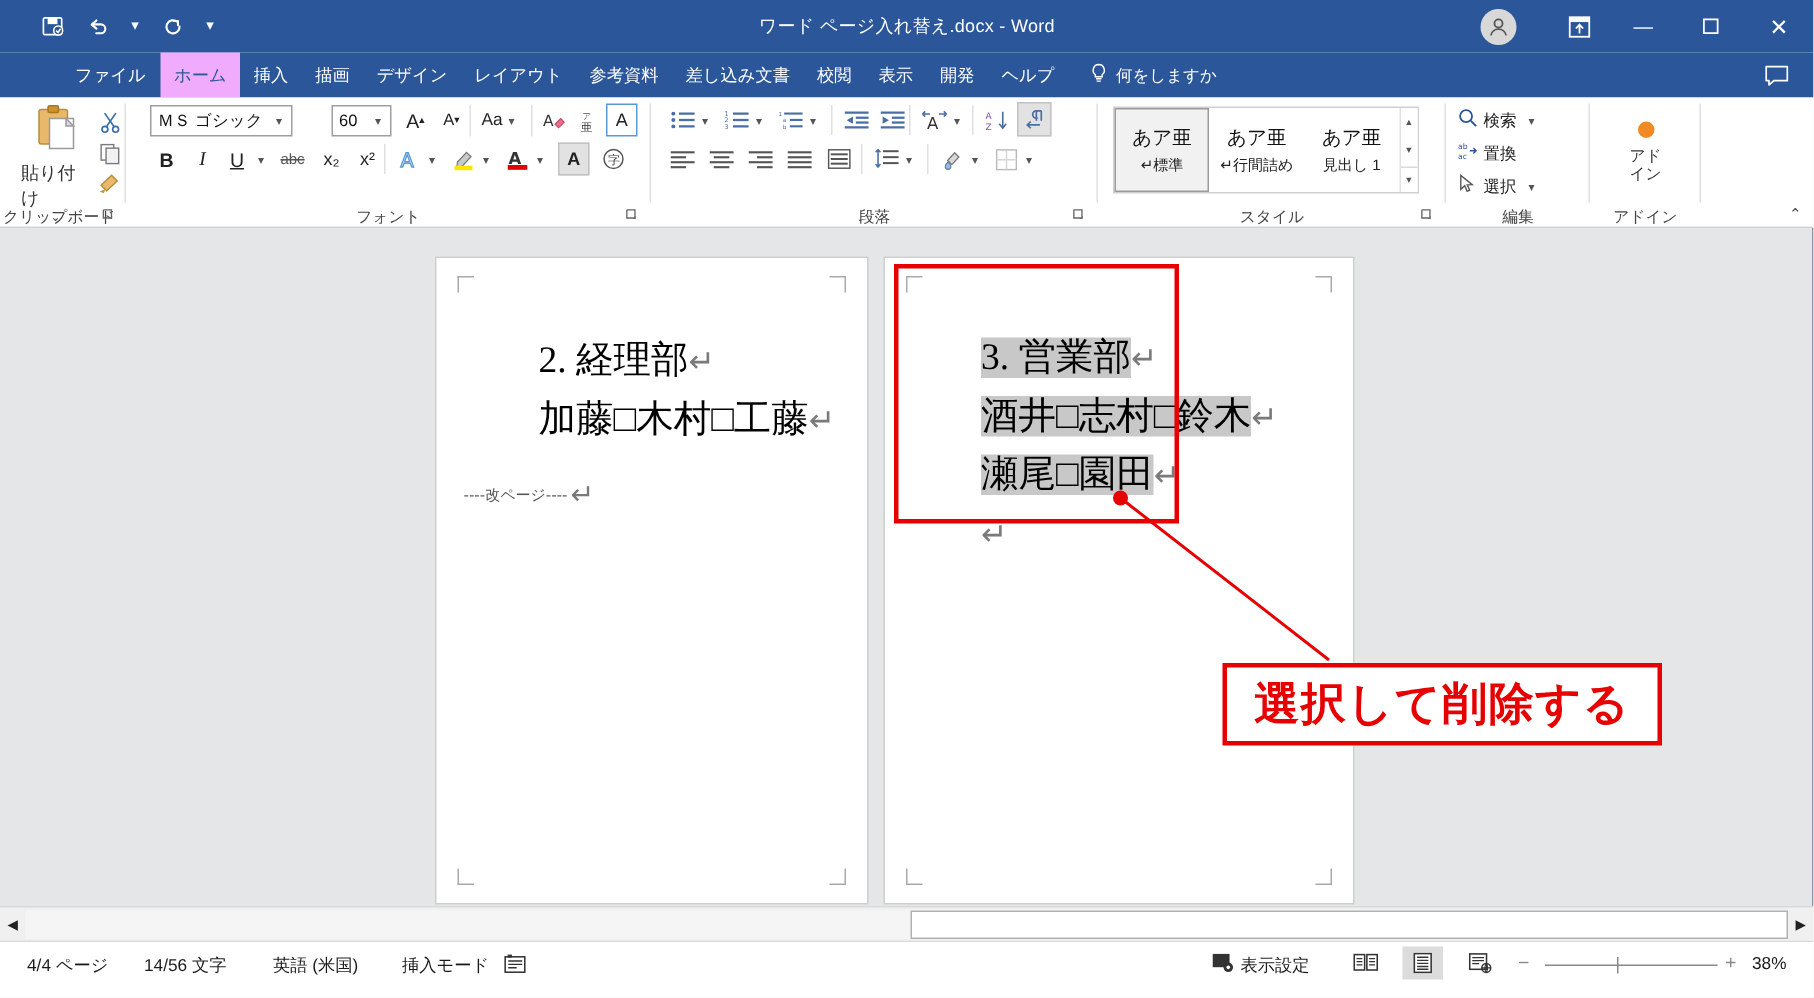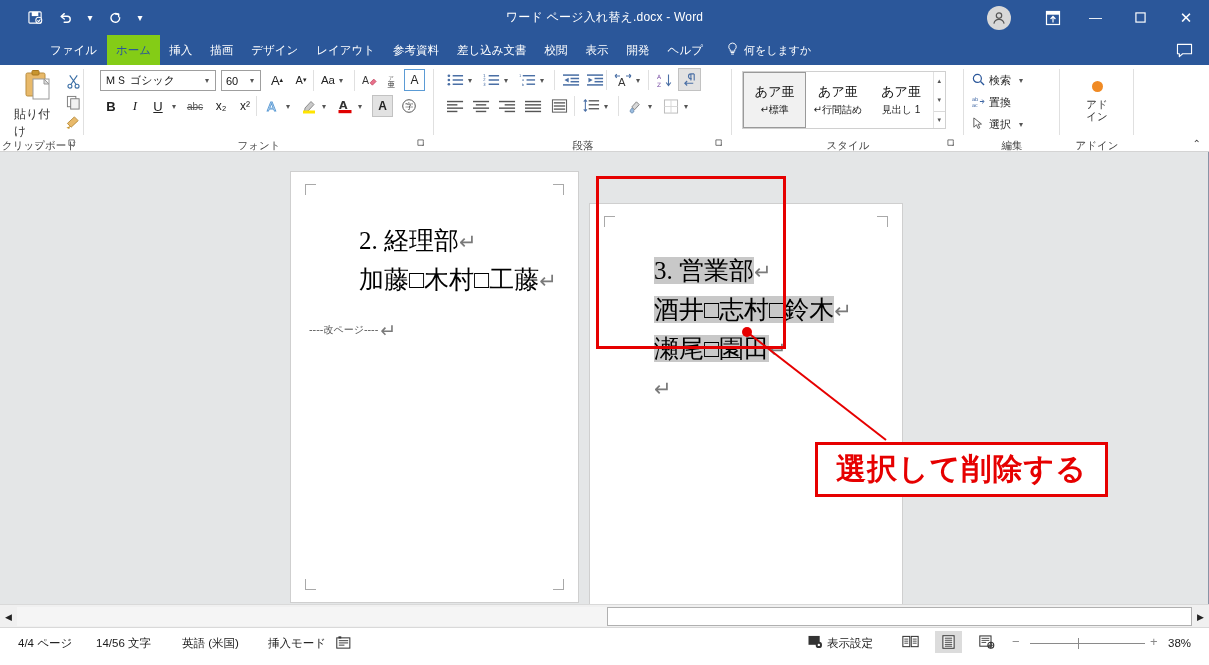--- a/index.html
+++ b/index.html
@@ -42,21 +42,21 @@
   
   .tabbar {
     position: absolute; left: 0; top: 35px; width: 1209px; height: 30px;
     background: #2b579a; display: flex; align-items: flex-end; padding-left: 39px;
   }
   .tab {
     height: 30px; padding: 0 9px; display: flex; align-items: center;
     font-size: 11.5px; color: #fff; white-space: nowrap;
   }
   .tab.first { padding-left: 11px; padding-right: 10px; }
-  .tab.active { background: #84cc16; color: #2b579a; }
+  .tab.active { background: #f0abfc; color: #2b579a; }
   .tellme { display: flex; align-items: center; gap: 5px; padding: 0 8px 0 14px; height: 30px; font-size: 11px; color: #fff; }
   .comment-btn {
     position: absolute; right: 8px; top: 35px; width: 34px; height: 30px;
     display: flex; align-items: center; justify-content: center;
   }
 
   
   .ribbon {
     position: absolute; left: 0; top: 65px; width: 1209px; height: 87px;
     background: #ffffff; border-bottom: 1px solid #d4d4d4;
@@ -83,21 +83,21 @@
     position: absolute; height: 22px; display: flex; align-items: center; justify-content: center;
     font-size: 11.5px; color: #222;
   }
   .ctl.icon { width: 22px; }
   .ctl.box { border: 1px solid #9f9f9f; background: #fff; }
   .ctl.sel { background: #e2e2e2; border: 1px solid #c2c2c2; }
   .chevdn { font-size: 8px; color: #555; width: 12px; text-align: center; }
   .vsep { position: absolute; width: 1px; background: #e0e0e0; }
 
   .fontname {
-    position: absolute; left: 0; top: 0; width: 116px; height: 21px;
+    position: absolute; left: 0; top: 0; width: 95px; height: 21px;
     border: 1px solid #9f9f9f; background: #fff; display: flex; align-items: center;
     padding: 0 2px 0 4px; font-size: 11px; color: #111; justify-content: space-between;
   }
   .fontsize {
     position: absolute; width: 40px; height: 21px; border: 1px solid #9f9f9f; background: #fff;
     display: flex; align-items: center; padding: 0 2px 0 4px; font-size: 11px; color: #111; justify-content: space-between;
   }
 
   
   .stylebox {
@@ -669,21 +669,21 @@
         <span>2. 経理部</span><span class="pilcrow">↵</span>
       </div>
       <div class="docline" style="left:18px; top:63px;">
         <span>加藤□木村□工藤</span><span class="pilcrow">↵</span>
       </div>
       <div class="brkline" style="left:18px; top:147px;">
         <span>----改ページ----</span><span class="pc">↵</span>
       </div>
     </div>
 
-    <div class="page" style="left:590px; top:20px; width:312px; height:430px;margin-top:32px;">
+    <div class="page" style="left:590px; top:20px; width:312px; height:430px;">
       <div class="mk tl" style="left:14px; top:12px;"></div>
       <div class="mk tr" style="right:14px; top:12px;"></div>
       <div class="mk bl" style="left:14px; bottom:12px;"></div>
       <div class="mk br" style="right:14px; bottom:12px;"></div>
 
       <div class="docline" style="left:14px; top:22px;">
         <span class="sel">3. 営業部</span><span class="pilcrow">↵</span>
       </div>
       <div class="docline" style="left:14px; top:100px;">
         <span class="sel">瀬尾□園田</span><span class="pilcrow">↵</span>

